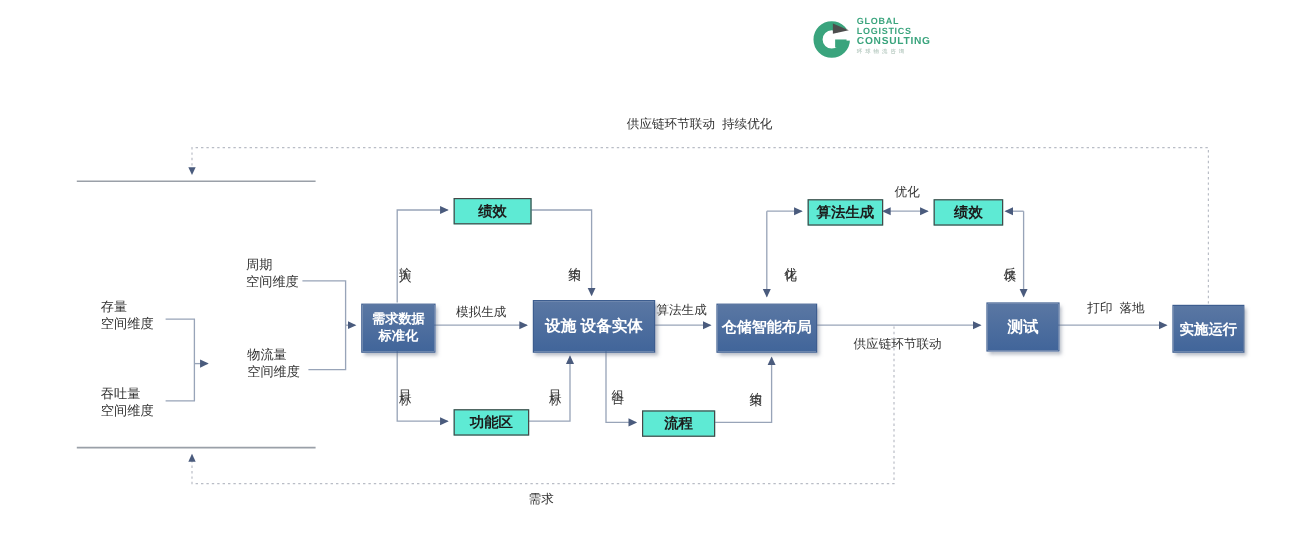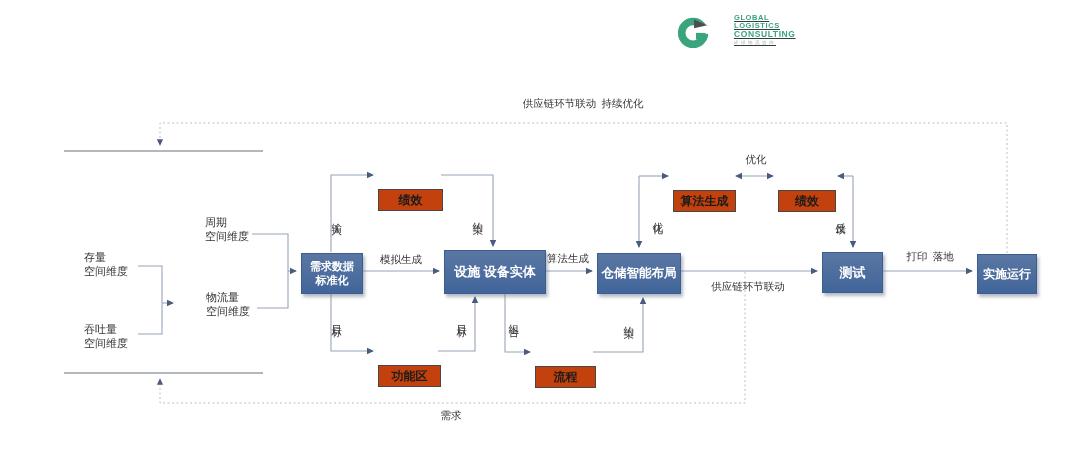--- a/index.html
+++ b/index.html
@@ -6,46 +6,44 @@
   #canvas{
     position:relative;width:1080px;height:449px;background:#fff;overflow:hidden;
     font-family:"Liberation Sans","DejaVu Sans",sans-serif;color:#3b3b3b;
   }
   
   .title{
     position:absolute;left:553px;top:31px;transform:translate(-50%,-50%);
     font-size:17px;font-weight:bold;letter-spacing:4.5px;color:#3c3c3c;white-space:nowrap;
   }
   .logo{position:absolute;left:676px;top:11px;display:flex;align-items:flex-start;}
-  .logo-text{margin-left:20px;margin-top:3px;line-height:1;text-decoration:underline;}
+  .logo-text{margin-left:0;margin-top:3px;line-height:1;}
   .logo-word{font-size:7.5px;font-weight:bold;color:#3AA47D;letter-spacing:.6px;line-height:8px;}
   .logo-word.big{font-size:8.5px;line-height:9px;}
   .logo-sub{font-size:4.5px;color:#9ab5a8;letter-spacing:2.5px;margin-top:2px;}
   
   .bluebox{
     position:absolute;background:linear-gradient(#5a77a3,#41659a);
     color:#fff;font-weight:bold;display:flex;align-items:center;justify-content:center;
     text-align:center;box-shadow:2px 3px 3px rgba(110,120,140,.5);border:1px solid #3d5d8f;
     white-space:pre;line-height:1.2;
   }
   .whitebox{
-    position:absolute;background:#c2410c;border:1px solid #474747;color:#1c1c1c;
+    position:absolute;background:#5eead4;border:1px solid #474747;color:#1c1c1c;
     font-weight:bold;font-size:12px;display:flex;align-items:center;justify-content:center;
     white-space:nowrap;
-    margin-top:24px;
   }
   
   .inlabel{
     position:absolute;transform:translate(-50%,-50%);text-align:left;
     font-size:11px;line-height:13.5px;color:#333;white-space:nowrap;
   }
   .elabel{
     position:absolute;transform:translate(-50%,-50%);font-size:10.5px;color:#333;
     white-space:pre;
-    font-family:Liberation Serif, serif;
   }
   .vlabel{
     position:absolute;transform:translate(-50%,-50%);font-size:10.5px;color:#333;
     writing-mode:vertical-rl;text-orientation:upright;letter-spacing:2px;line-height:1;
   }
   svg.wires{position:absolute;left:0;top:0;}
 </style>
 </head>
 <body>
 

